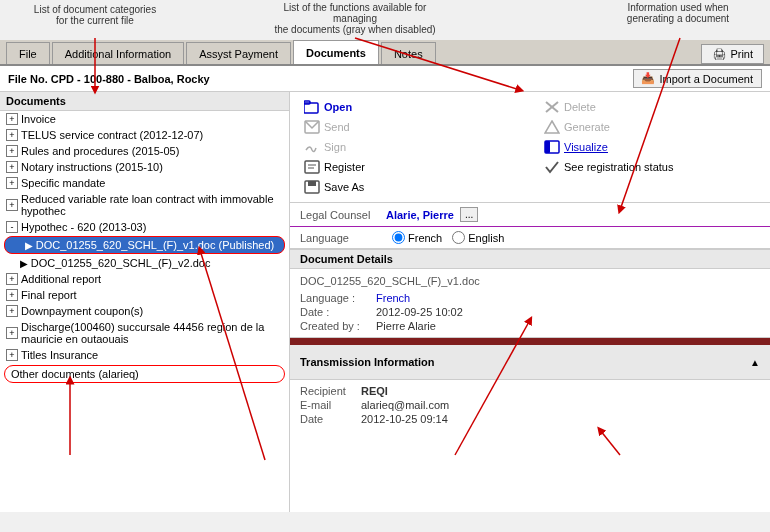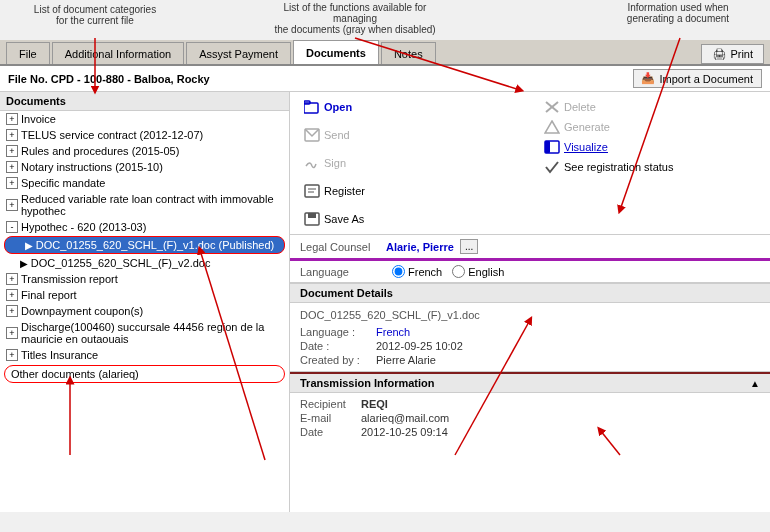--- a/index.html
+++ b/index.html
@@ -171,21 +171,21 @@
 
     .action-btn.active-blue { color: #0000cc; font-weight: bold; }
     .action-btn.active-blue-vis { color: #0000cc; text-decoration: underline; }
     .action-btn.disabled { color: #aaa; }
 
     .legal-counsel-row {
       display: flex;
       align-items: center;
       padding: 4px 10px;
       gap: 6px;
-      border-bottom: 3px solid #a21caf;
+      border-bottom: 1px solid #a21caf;
     }
 
     .label-text {
       font-size: 11px;
       color: #555;
       min-width: 80px;
     }
 
     .value-text {
       font-size: 11px;
@@ -253,24 +253,24 @@
     }
 
     .detail-value.blue { color: #0000cc; }
 
     .transmission-section {
       padding: 4px 10px;
     }
 
     .transmission-header {
       background: #e8e8e8;
-      padding: 3px 10px;
+      padding: 11px 10px;
       font-size: 11px;
       font-weight: bold;
-      border-top: 2px solid #7f1d1d;
+      border-top: 7px solid #7f1d1d;
       border-bottom: 1px solid #ccc;
       display: flex;
       justify-content: space-between;
       align-items: center;
     }
 
     .trans-row {
       display: flex;
       gap: 6px;
       padding: 1px 0;
@@ -416,21 +416,21 @@
         <div class="tree-item level2 highlighted" style="border: 1.5px solid red; border-radius: 8px; margin: 1px 4px;">
           <span class="doc-arrow" style="color:#fff;">▶</span>
           <span>DOC_01255_620_SCHL_(F)_v1.doc (Published)</span>
         </div>
         <div class="tree-item level2">
           <span class="doc-arrow">▶</span>
           <span>DOC_01255_620_SCHL_(F)_v2.doc</span>
         </div>
         <div class="tree-item level1">
           <span class="expand-icon">+</span>
-          <span>Transmission report</span>
+          <span>Additional report</span>
         </div>
         <div class="tree-item level1">
           <span class="expand-icon">+</span>
           <span>Final report</span>
         </div>
         <div class="tree-item level1">
           <span class="expand-icon">+</span>
           <span>Downpayment coupon(s)</span>
         </div>
         <div class="tree-item level1">
@@ -445,21 +445,21 @@
         <div class="tree-item level1" style="border:1.5px solid red; border-radius:10px; margin:2px 4px; display:inline-flex; min-width:calc(100% - 8px);">
           <span>Other documents (alarieq)</span>
         </div>
       </div>
 
       <div class="right-panel">
 
         <div class="actions-panel">
           <div class="actions-grid">
 
-            <div style="display:flex; flex-direction:column; gap:10px;">
+            <div style="display:flex; flex-direction:column; gap:2px;">
               <div class="action-btn active-blue">
                 <div class="icon-box">
                   <svg width="16" height="14" viewBox="0 0 16 14">
                       <rect x="0" y="3" width="14" height="10" rx="1" fill="none" stroke="#0000cc" stroke-width="1.5"></rect>
                       <rect x="0" y="1" width="6" height="3" rx="1" fill="none" stroke="#0000cc" stroke-width="1.5"></rect>
                     </svg>
                 </div>
                 <span>Open</span>
               </div>
               <div class="action-btn disabled">

